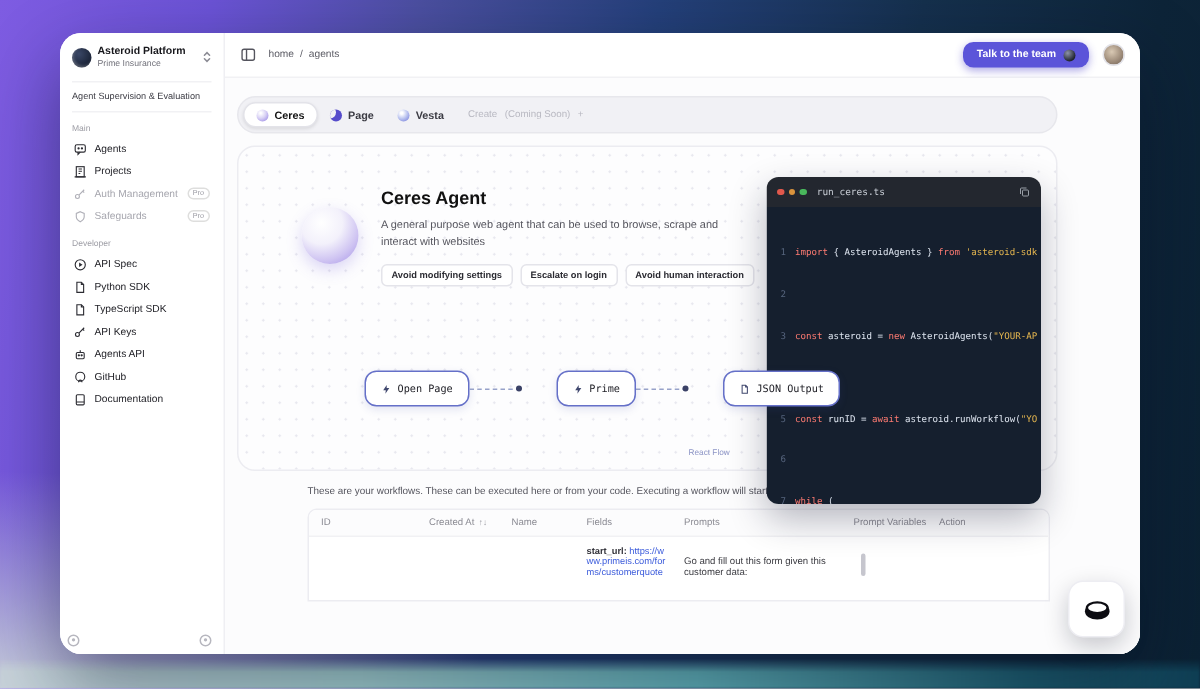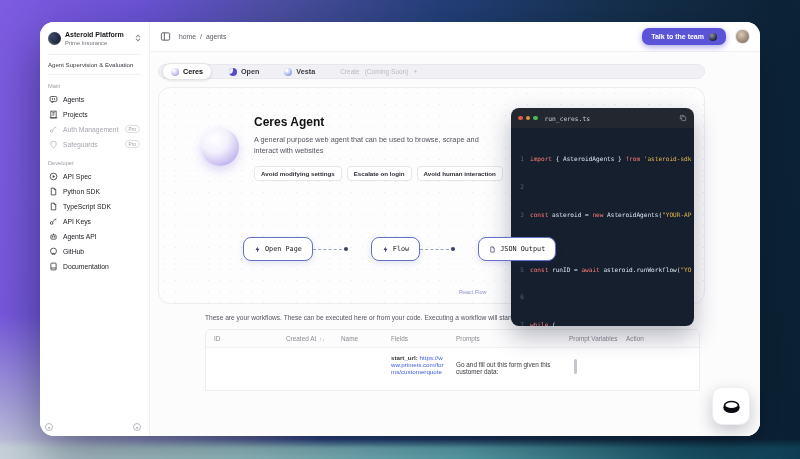--- a/index.html
+++ b/index.html
@@ -32,21 +32,21 @@
   .main { flex:1; display:flex; flex-direction:column; min-width:0; background:#fff; }
   .topbar { height:30px; flex:none; display:flex; align-items:center; gap:8px; padding:0 10px; border-bottom:1px solid #f1f1f4; }
   .crumb { font-size:6.8px; color:#5a5a63; display:flex; gap:4px; }
   .tb-right { margin-left:auto; display:flex; align-items:center; gap:9px; }
   .cta { display:flex; align-items:center; gap:5px; background:#5b54d9; color:#fff; font-size:7px; font-weight:700; padding:4.5px 9px; border-radius:7px; border:none; cursor:pointer; box-shadow:0 2px 6px rgba(70,60,200,.45); font-family:inherit; }
   .cta-orb { width:8px; height:8px; border-radius:50%; background:radial-gradient(circle at 35% 30%, #8d93a8 0%, #20242f 70%); }
   .avatar { width:15px; height:15px; border-radius:50%; background:radial-gradient(circle at 40% 35%, #d9c9b4 0%, #a08e7c 55%, #6e6054 100%); border:1px solid #e2e2e8; }
 
   .content { flex:1; position:relative; background:#fcfcfd; padding:12px 55px 0 8px; overflow:hidden; }
 
-  .tabsbar { height:15px; background:#f1f1f5; border:1px solid #e7e7ec; border-radius:13px; display:flex; align-items:center; padding:2px 3px; gap:9px; }
+  .tabsbar { height:25px; background:#f1f1f5; border:1px solid #e7e7ec; border-radius:13px; display:flex; align-items:center; padding:2px 3px; }
   .tab { display:flex; align-items:center; gap:4px; font-size:7.2px; font-weight:600; color:#3b3b43; padding:3px 8px; cursor:pointer; }
   .tab.active { background:#fff; border:1px solid #e3e3e9; border-radius:10px; box-shadow:0 1px 2.5px rgba(0,0,0,.1); font-weight:700; color:#111; }
   .orb { width:8px; height:8px; border-radius:50%; }
   .orb.ceres { background:radial-gradient(circle at 35% 30%, #fff 5%, #d9d2f5 45%, #8f7de2 100%); }
   .orb.iris { background:#564ccb; position:relative; overflow:hidden; }
   .orb.iris::before { content:''; position:absolute; left:-45%; top:-15%; width:100%; height:100%; border-radius:50%; background:#f1f1f5; }
   .orb.vesta { background:radial-gradient(circle at 35% 30%, #fff 10%, #b9c2ef 50%, #6c74d8 100%); }
   .create-tab { display:flex; align-items:center; gap:5px; color:#b9b9c2; font-size:6.5px; margin-left:8px; cursor:pointer; }
 
   .hero { margin-top:8px; position:relative; height:217px; border:1px solid #ececf1; border-radius:12px; background-color:#fdfdfe; background-image:radial-gradient(#e7e7ee 0.7px, transparent 0.7px); background-size:11px 11px; }
@@ -259,21 +259,21 @@
 
     <div class="content">
 
       <div class="tabsbar">
         <div class="tab active">
           <span class="orb ceres"></span>
           <span>Ceres</span>
         </div>
         <div class="tab">
           <span class="orb iris"></span>
-          <span>Open</span>
+          <span>Page</span>
         </div>
         <div class="tab">
           <span class="orb vesta"></span>
           <span>Vesta</span>
         </div>
         <div class="create-tab">
           <span>Create</span>
           <span>(Coming Soon)</span>
           <span>+</span>
         </div>
@@ -325,21 +325,21 @@
             <svg width="7" height="7" viewBox="0 0 24 24" fill="#40486e">
                 <path d="M13 2 L5 14h6l-1 8 9-13h-6z"></path>
               </svg>
             <span>Open Page</span>
           </div>
           <div class="flink"></div>
           <div class="fnode">
             <svg width="7" height="7" viewBox="0 0 24 24" fill="#40486e">
                 <path d="M13 2 L5 14h6l-1 8 9-13h-6z"></path>
               </svg>
-            <span>Flow</span>
+            <span>Prime</span>
           </div>
           <div class="flink"></div>
           <div class="fnode">
             <svg width="7" height="7" viewBox="0 0 24 24" fill="none" stroke="#40486e" stroke-width="2.4">
                 <path d="M6 3h8l4 4v14H6z"></path>
                 <path d="M14 3v4h4"></path>
               </svg>
             <span>JSON Output</span>
           </div>
         </div>

